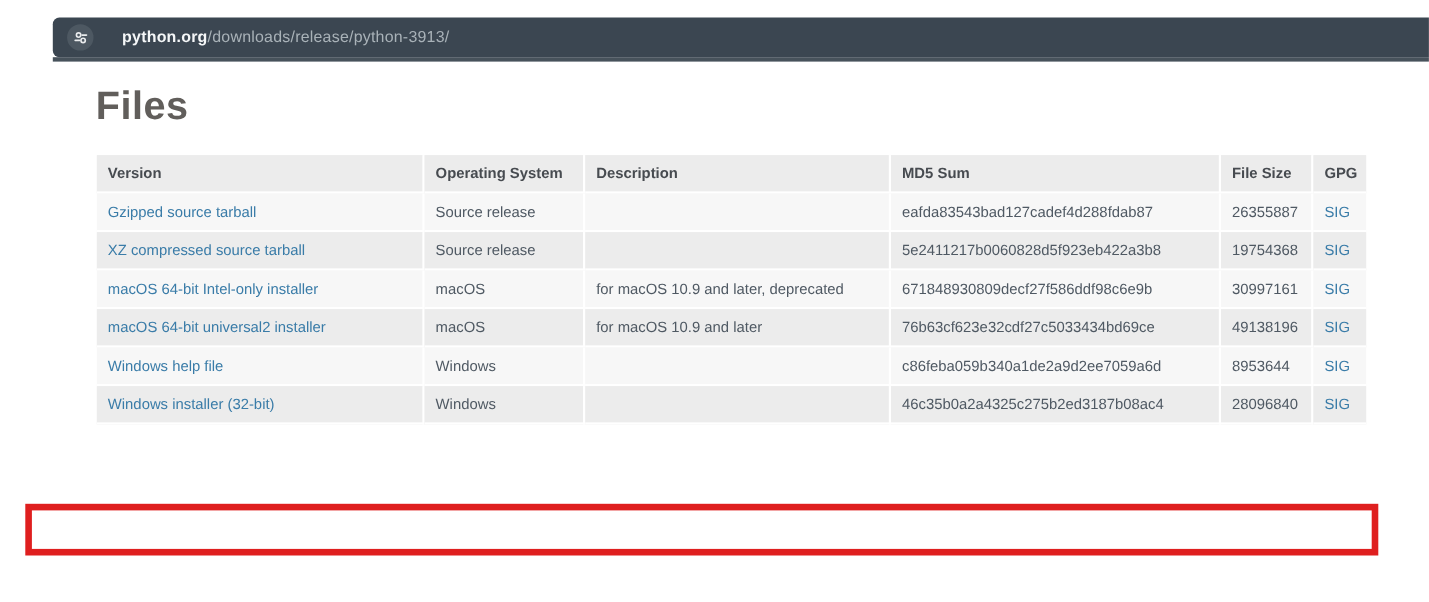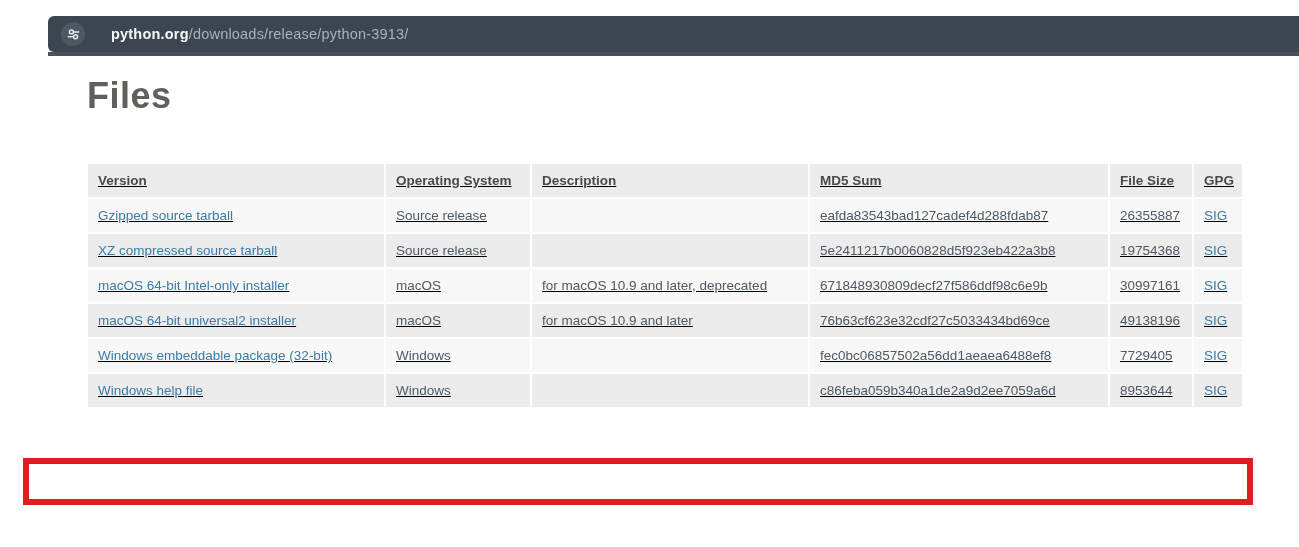--- a/index.html
+++ b/index.html
@@ -43,24 +43,23 @@
     margin-left:26px;font-size:14.5px;color:var(--url-path);
     white-space:nowrap;letter-spacing:.2px;
   }
   .url-text .host{color:var(--url-host);font-weight:bold;}
   h1.page-title{
     position:absolute;left:87px;top:74px;margin:0;
     font-size:36px;line-height:44px;font-weight:bold;color:var(--heading);
     letter-spacing:.5px;
   }
   table.files{
-    position:absolute;left:88px;top:164px;width:1154px;
+    position:absolute;left:88px;top:141px;width:1154px;
     border-collapse:separate;border-spacing:0;table-layout:fixed;
     font-size:13.5px;
-    text-decoration:underline;
   }
   .files th,.files td{
     height:33px;padding:0 4px 0 10px;
     border-bottom:2px solid #ffffff;border-right:2px solid #ffffff;
     text-align:left;vertical-align:middle;
     white-space:nowrap;overflow:hidden;
   }
   .files th:last-child,.files td:last-child{border-right:none;}
   .files thead th{background:var(--row-gray);color:var(--header-text);font-weight:bold;}
   .files tbody tr:nth-child(odd) td{background:var(--row-light);}
@@ -141,31 +140,31 @@
       </tr>
       <tr>
         <td><a class="tbl-link">macOS 64-bit universal2 installer</a></td>
         <td>macOS</td>
         <td>for macOS 10.9 and later</td>
         <td>76b63cf623e32cdf27c5033434bd69ce</td>
         <td>49138196</td>
         <td><a class="tbl-link">SIG</a></td>
       </tr>
       <tr>
-        <td><a class="tbl-link">Windows embeddable package (32-bit)</a></td>
-        <td>Windows</td>
-        <td></td>
-        <td>fec0bc06857502a56dd1aeaea6488ef8</td>
-        <td>7729405</td>
-        <td><a class="tbl-link">SIG</a></td>
-      </tr>
-      <tr>
         <td><a class="tbl-link">Windows help file</a></td>
         <td>Windows</td>
         <td></td>
         <td>c86feba059b340a1de2a9d2ee7059a6d</td>
         <td>8953644</td>
+        <td><a class="tbl-link">SIG</a></td>
+      </tr>
+      <tr>
+        <td><a class="tbl-link">Windows installer (32-bit)</a></td>
+        <td>Windows</td>
+        <td></td>
+        <td>46c35b0a2a4325c275b2ed3187b08ac4</td>
+        <td>28096840</td>
         <td><a class="tbl-link">SIG</a></td>
       </tr>
     </tbody>
 </table>
 
 <div class="red-box"></div>
 
 </body></html>

